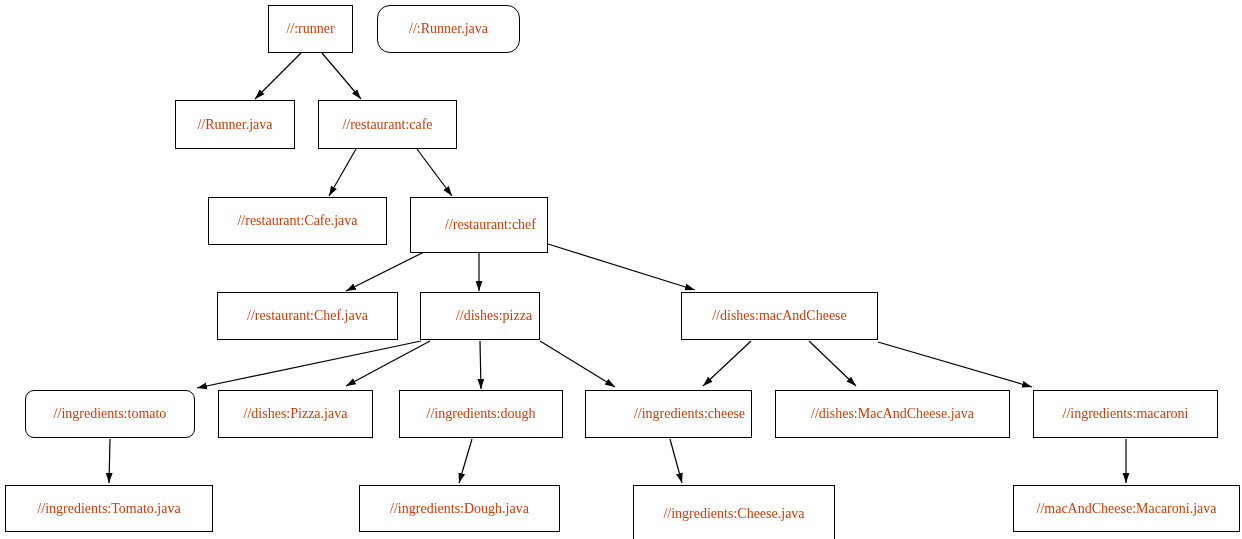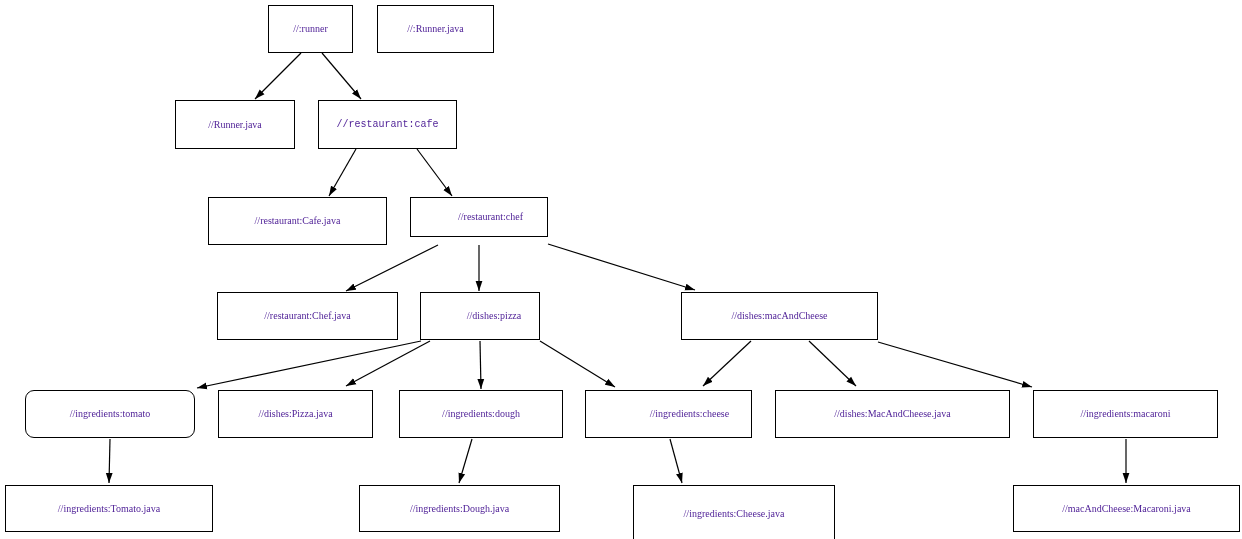--- a/index.html
+++ b/index.html
@@ -23,22 +23,22 @@
     height: 539px;
   }
   .node {
     position: absolute;
     box-sizing: border-box;
     border: 1px solid #000000;
     background: #ffffff;
     display: flex;
     align-items: center;
     justify-content: center;
-    font-size: 10px;
-    color: #4c1d95;
+    font-size: 14px;
+    color: #c2410c;
     white-space: nowrap;
     line-height: 1;
   }
 </style>
 </head>
 <body>
 
 <div class="canvas">
   <svg class="edge-layer" width="1242" height="539" viewBox="0 0 1242 539" xmlns="http://www.w3.org/2000/svg">
     <defs>
@@ -62,25 +62,25 @@
         <line x1="809" y1="341" x2="856" y2="386" stroke="#000000" stroke-width="1.2" marker-end="url(#arrowhead)"></line>
         <line x1="878" y1="342" x2="1032" y2="387" stroke="#000000" stroke-width="1.2" marker-end="url(#arrowhead)"></line>
         <line x1="110" y1="439" x2="109" y2="483" stroke="#000000" stroke-width="1.2" marker-end="url(#arrowhead)"></line>
         <line x1="472" y1="439" x2="459" y2="483" stroke="#000000" stroke-width="1.2" marker-end="url(#arrowhead)"></line>
         <line x1="670" y1="439" x2="682" y2="483" stroke="#000000" stroke-width="1.2" marker-end="url(#arrowhead)"></line>
         <line x1="1126" y1="439" x2="1126" y2="483" stroke="#000000" stroke-width="1.2" marker-end="url(#arrowhead)"></line>
       </g>
   </svg>
   <div>
       <div class="node" style="left: 268px; top: 5px; width: 85px; height: 48px; background: rgb(255, 255, 255); border-color: rgb(0, 0, 0);">//:runner</div>
-      <div class="node" style="left: 377px; top: 5px; width: 117px; height: 48px; background: rgb(255, 255, 255); border-color: rgb(0, 0, 0);">//:Runner.java</div>
+      <div class="node" style="left: 377px; top: 5px; width: 143px; height: 48px; background: rgb(255, 255, 255); border-color: rgb(0, 0, 0); border-radius: 13px;">//:Runner.java</div>
       <div class="node" style="left: 175px; top: 100px; width: 120px; height: 49px; background: rgb(255, 255, 255); border-color: rgb(0, 0, 0);">//Runner.java</div>
-      <div class="node" style="left: 318px; top: 100px; width: 139px; height: 49px; background: rgb(255, 255, 255); border-color: rgb(0, 0, 0); font-family: Liberation Mono, monospace;">//restaurant:cafe</div>
+      <div class="node" style="left: 318px; top: 100px; width: 139px; height: 49px; background: rgb(255, 255, 255); border-color: rgb(0, 0, 0);">//restaurant:cafe</div>
       <div class="node" style="left: 208px; top: 197px; width: 179px; height: 48px; background: rgb(255, 255, 255); border-color: rgb(0, 0, 0);">//restaurant:Cafe.java</div>
-      <div class="node" style="left: 410px; top: 197px; width: 138px; height: 40px; background: rgb(255, 255, 255); border-color: rgb(0, 0, 0); padding-left: 23px;">//restaurant:chef</div>
+      <div class="node" style="left: 410px; top: 197px; width: 138px; height: 56px; background: rgb(255, 255, 255); border-color: rgb(0, 0, 0); padding-left: 23px;">//restaurant:chef</div>
       <div class="node" style="left: 217px; top: 292px; width: 181px; height: 48px; background: rgb(255, 255, 255); border-color: rgb(0, 0, 0);">//restaurant:Chef.java</div>
       <div class="node" style="left: 420px; top: 292px; width: 120px; height: 48px; background: rgb(255, 255, 255); border-color: rgb(0, 0, 0); padding-left: 28px;">//dishes:pizza</div>
       <div class="node" style="left: 681px; top: 292px; width: 197px; height: 48px; background: rgb(255, 255, 255); border-color: rgb(0, 0, 0);">//dishes:macAndCheese</div>
       <div class="node" style="left: 25px; top: 390px; width: 170px; height: 48px; background: rgb(255, 255, 255); border-color: rgb(0, 0, 0); border-radius: 9px;">//ingredients:tomato</div>
       <div class="node" style="left: 218px; top: 390px; width: 155px; height: 48px; background: rgb(255, 255, 255); border-color: rgb(0, 0, 0);">//dishes:Pizza.java</div>
       <div class="node" style="left: 399px; top: 390px; width: 164px; height: 48px; background: rgb(255, 255, 255); border-color: rgb(0, 0, 0); text-align: center;">//ingredients:dough</div>
       <div class="node" style="left: 585px; top: 390px; width: 167px; height: 48px; background: rgb(255, 255, 255); border-color: rgb(0, 0, 0); padding-left: 42px;">//ingredients:cheese</div>
       <div class="node" style="left: 775px; top: 390px; width: 235px; height: 48px; background: rgb(255, 255, 255); border-color: rgb(0, 0, 0);">//dishes:MacAndCheese.java</div>
       <div class="node" style="left: 1033px; top: 390px; width: 185px; height: 48px; background: rgb(255, 255, 255); border-color: rgb(0, 0, 0);">//ingredients:macaroni</div>
       <div class="node" style="left: 5px; top: 485px; width: 208px; height: 47px; background: rgb(255, 255, 255); border-color: rgb(0, 0, 0);">//ingredients:Tomato.java</div>

